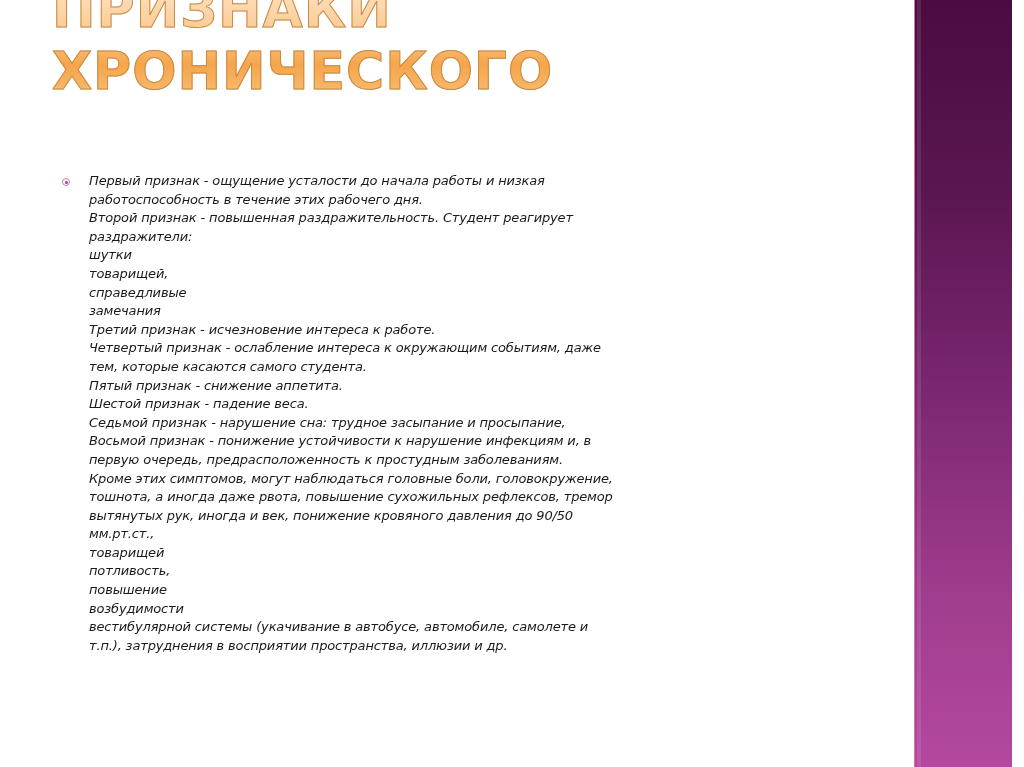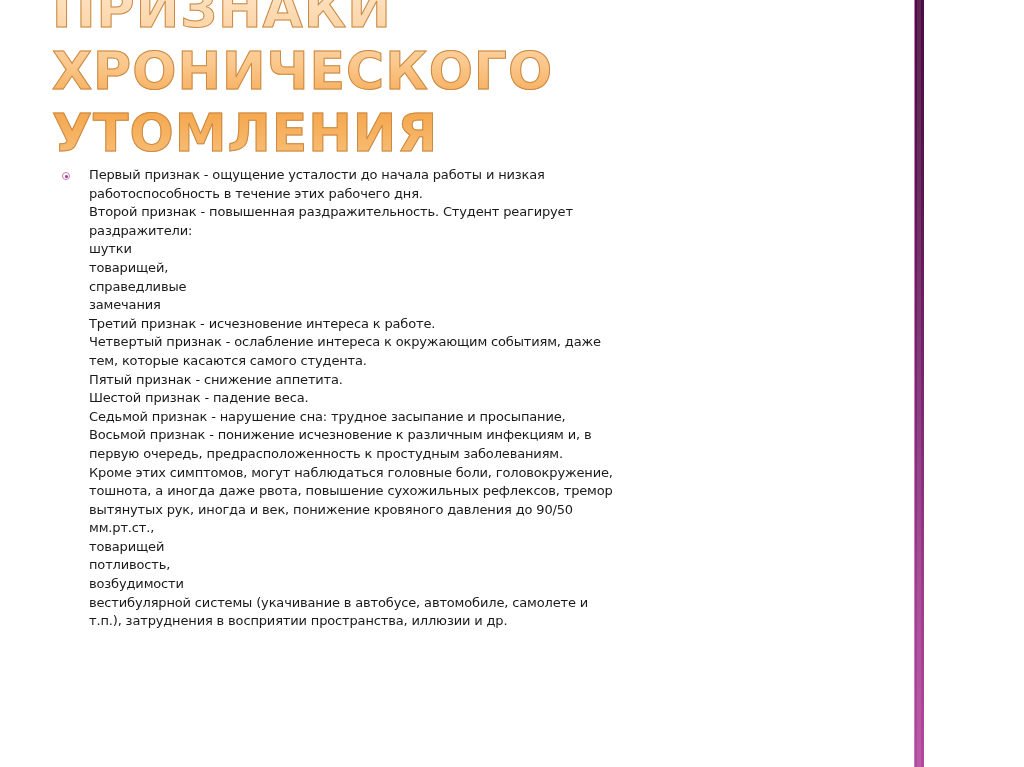--- a/index.html
+++ b/index.html
@@ -5,21 +5,21 @@
     html, body {
       margin: 0;
       padding: 0;
       width: 1024px;
       height: 767px;
       overflow: hidden;
       background: #ffffff;
     }
     .slide {
       position: relative;
-      width: 924px;
+      width: 1012px;
       height: 767px;
       background: #ffffff;
       overflow: hidden;
       font-family: "DejaVu Sans", sans-serif;
     }
     .side-band {
       position: absolute;
       top: 0;
       left: 914px;
       width: 110px;
@@ -61,22 +61,23 @@
       -webkit-background-clip: text;
       background-clip: text;
       color: transparent;
       -webkit-text-stroke: 1px #c98a45;
       width: 860px;
     }
     .title .line { display: block; }
     .content {
       position: absolute;
       left: 62px;
-      top: 166px;
+      top: 172px;
       width: 600px;
+      font-style: italic;
     }
     .bullet-item {
       position: relative;
       padding-left: 27px;
     }
     .bullet {
       position: absolute;
       left: 0;
       top: 6px;
       width: 8px;
@@ -105,48 +106,48 @@
       white-space: nowrap;
       letter-spacing: -0.15px;
     }
   </style>
 </head>
 <body>
 
 <div class="slide">
   <h1 class="title">
     <span class="line">Признаки хронического</span>
-    <span class="line">утомления</span>
   </h1>
 
   <div class="content">
     <div class="bullet-item">
       <span class="bullet"></span>
       <span class="text-line">Первый признак - ощущение усталости до начала работы и низкая</span>
       <span class="text-line">работоспособность в течение этих рабочего дня.</span>
       <span class="text-line">Второй признак - повышенная раздражительность. Студент реагирует</span>
       <span class="text-line">раздражители:</span>
       <span class="text-line">шутки</span>
       <span class="text-line">товарищей,</span>
       <span class="text-line">справедливые</span>
       <span class="text-line">замечания</span>
       <span class="text-line">Третий признак - исчезновение интереса к работе.</span>
       <span class="text-line">Четвертый признак - ослабление интереса к окружающим событиям, даже</span>
       <span class="text-line">тем, которые касаются самого студента.</span>
       <span class="text-line">Пятый признак - снижение аппетита.</span>
       <span class="text-line">Шестой признак - падение веса.</span>
       <span class="text-line">Седьмой признак - нарушение сна: трудное засыпание и просыпание,</span>
-      <span class="text-line">Восьмой признак - понижение исчезновение к различным инфекциям и, в</span>
+      <span class="text-line">Восьмой признак - понижение устойчивости к нарушение инфекциям и, в</span>
       <span class="text-line">первую очередь, предрасположенность к простудным заболеваниям.</span>
       <span class="text-line">Кроме этих симптомов, могут наблюдаться головные боли, головокружение,</span>
       <span class="text-line">тошнота, а иногда даже рвота, повышение сухожильных рефлексов, тремор</span>
       <span class="text-line">вытянутых рук, иногда и век, понижение кровяного давления до 90/50</span>
       <span class="text-line">мм.рт.ст.,</span>
       <span class="text-line">товарищей</span>
       <span class="text-line">потливость,</span>
+      <span class="text-line">повышение</span>
       <span class="text-line">возбудимости</span>
       <span class="text-line">вестибулярной системы (укачивание в автобусе, автомобиле, самолете и</span>
       <span class="text-line">т.п.), затруднения в восприятии пространства, иллюзии и др.</span>
     </div>
   </div>
 
   <div class="side-band"></div>
 </div>
 
 </body></html>

